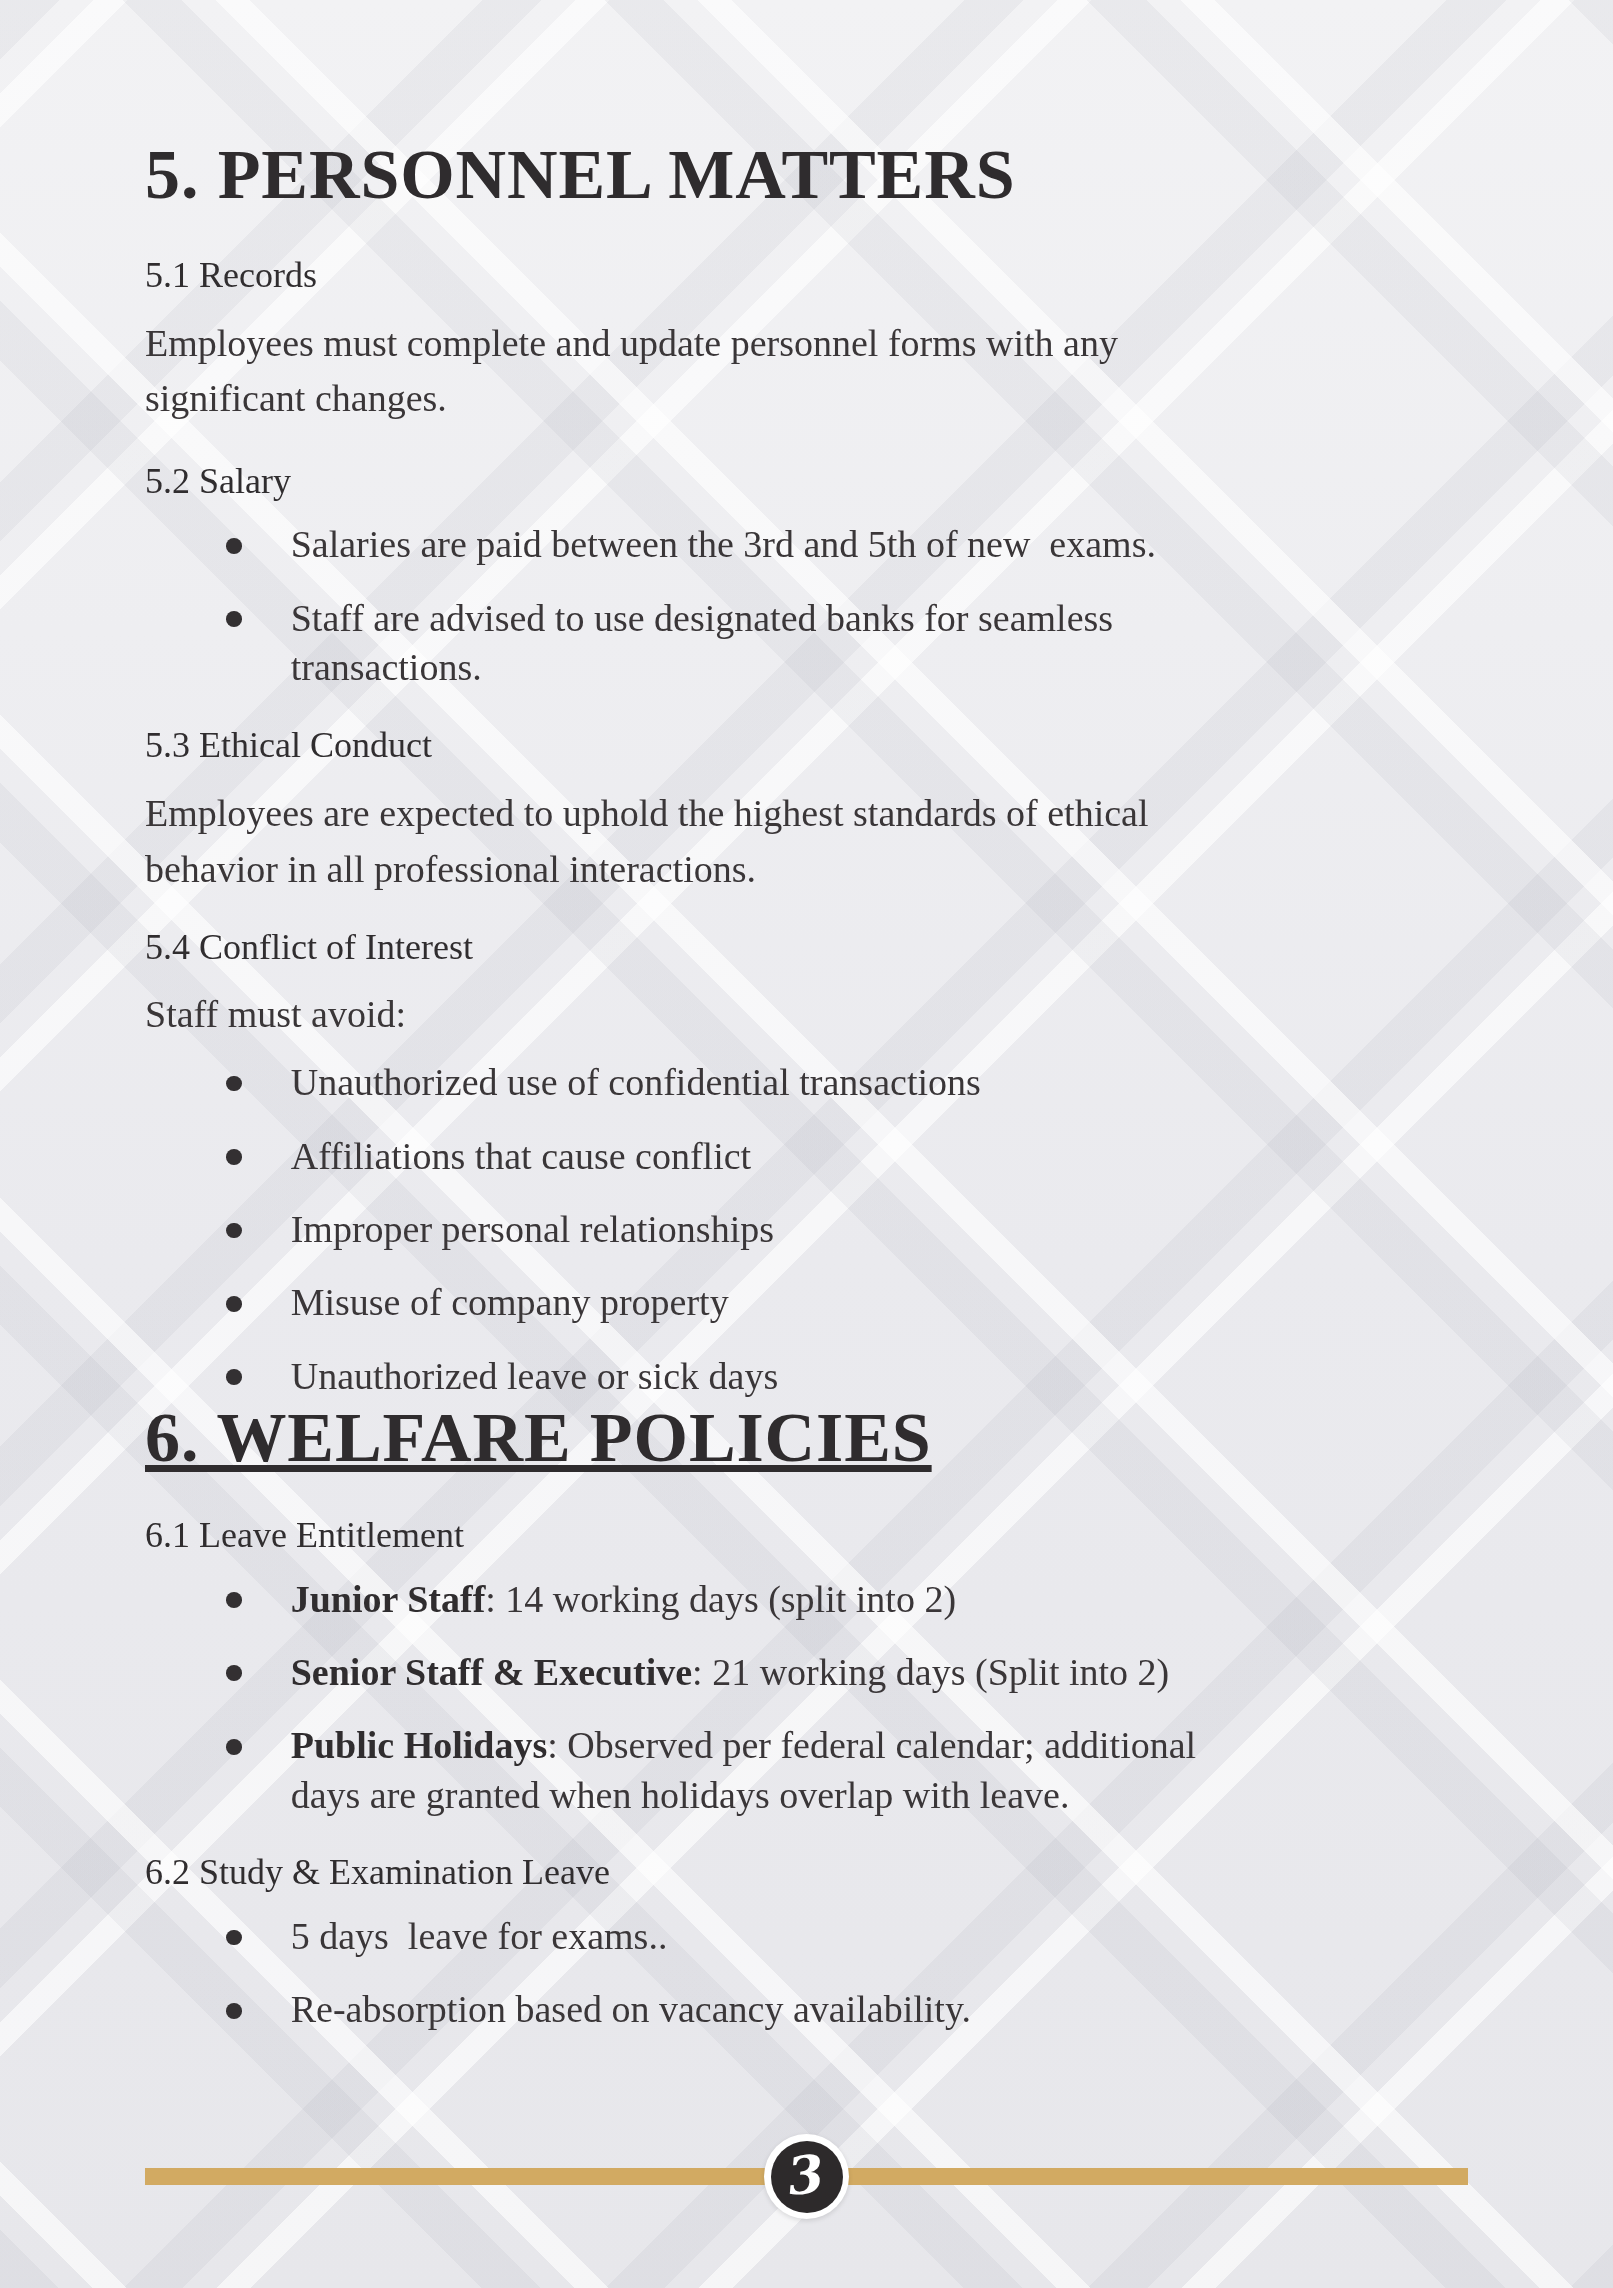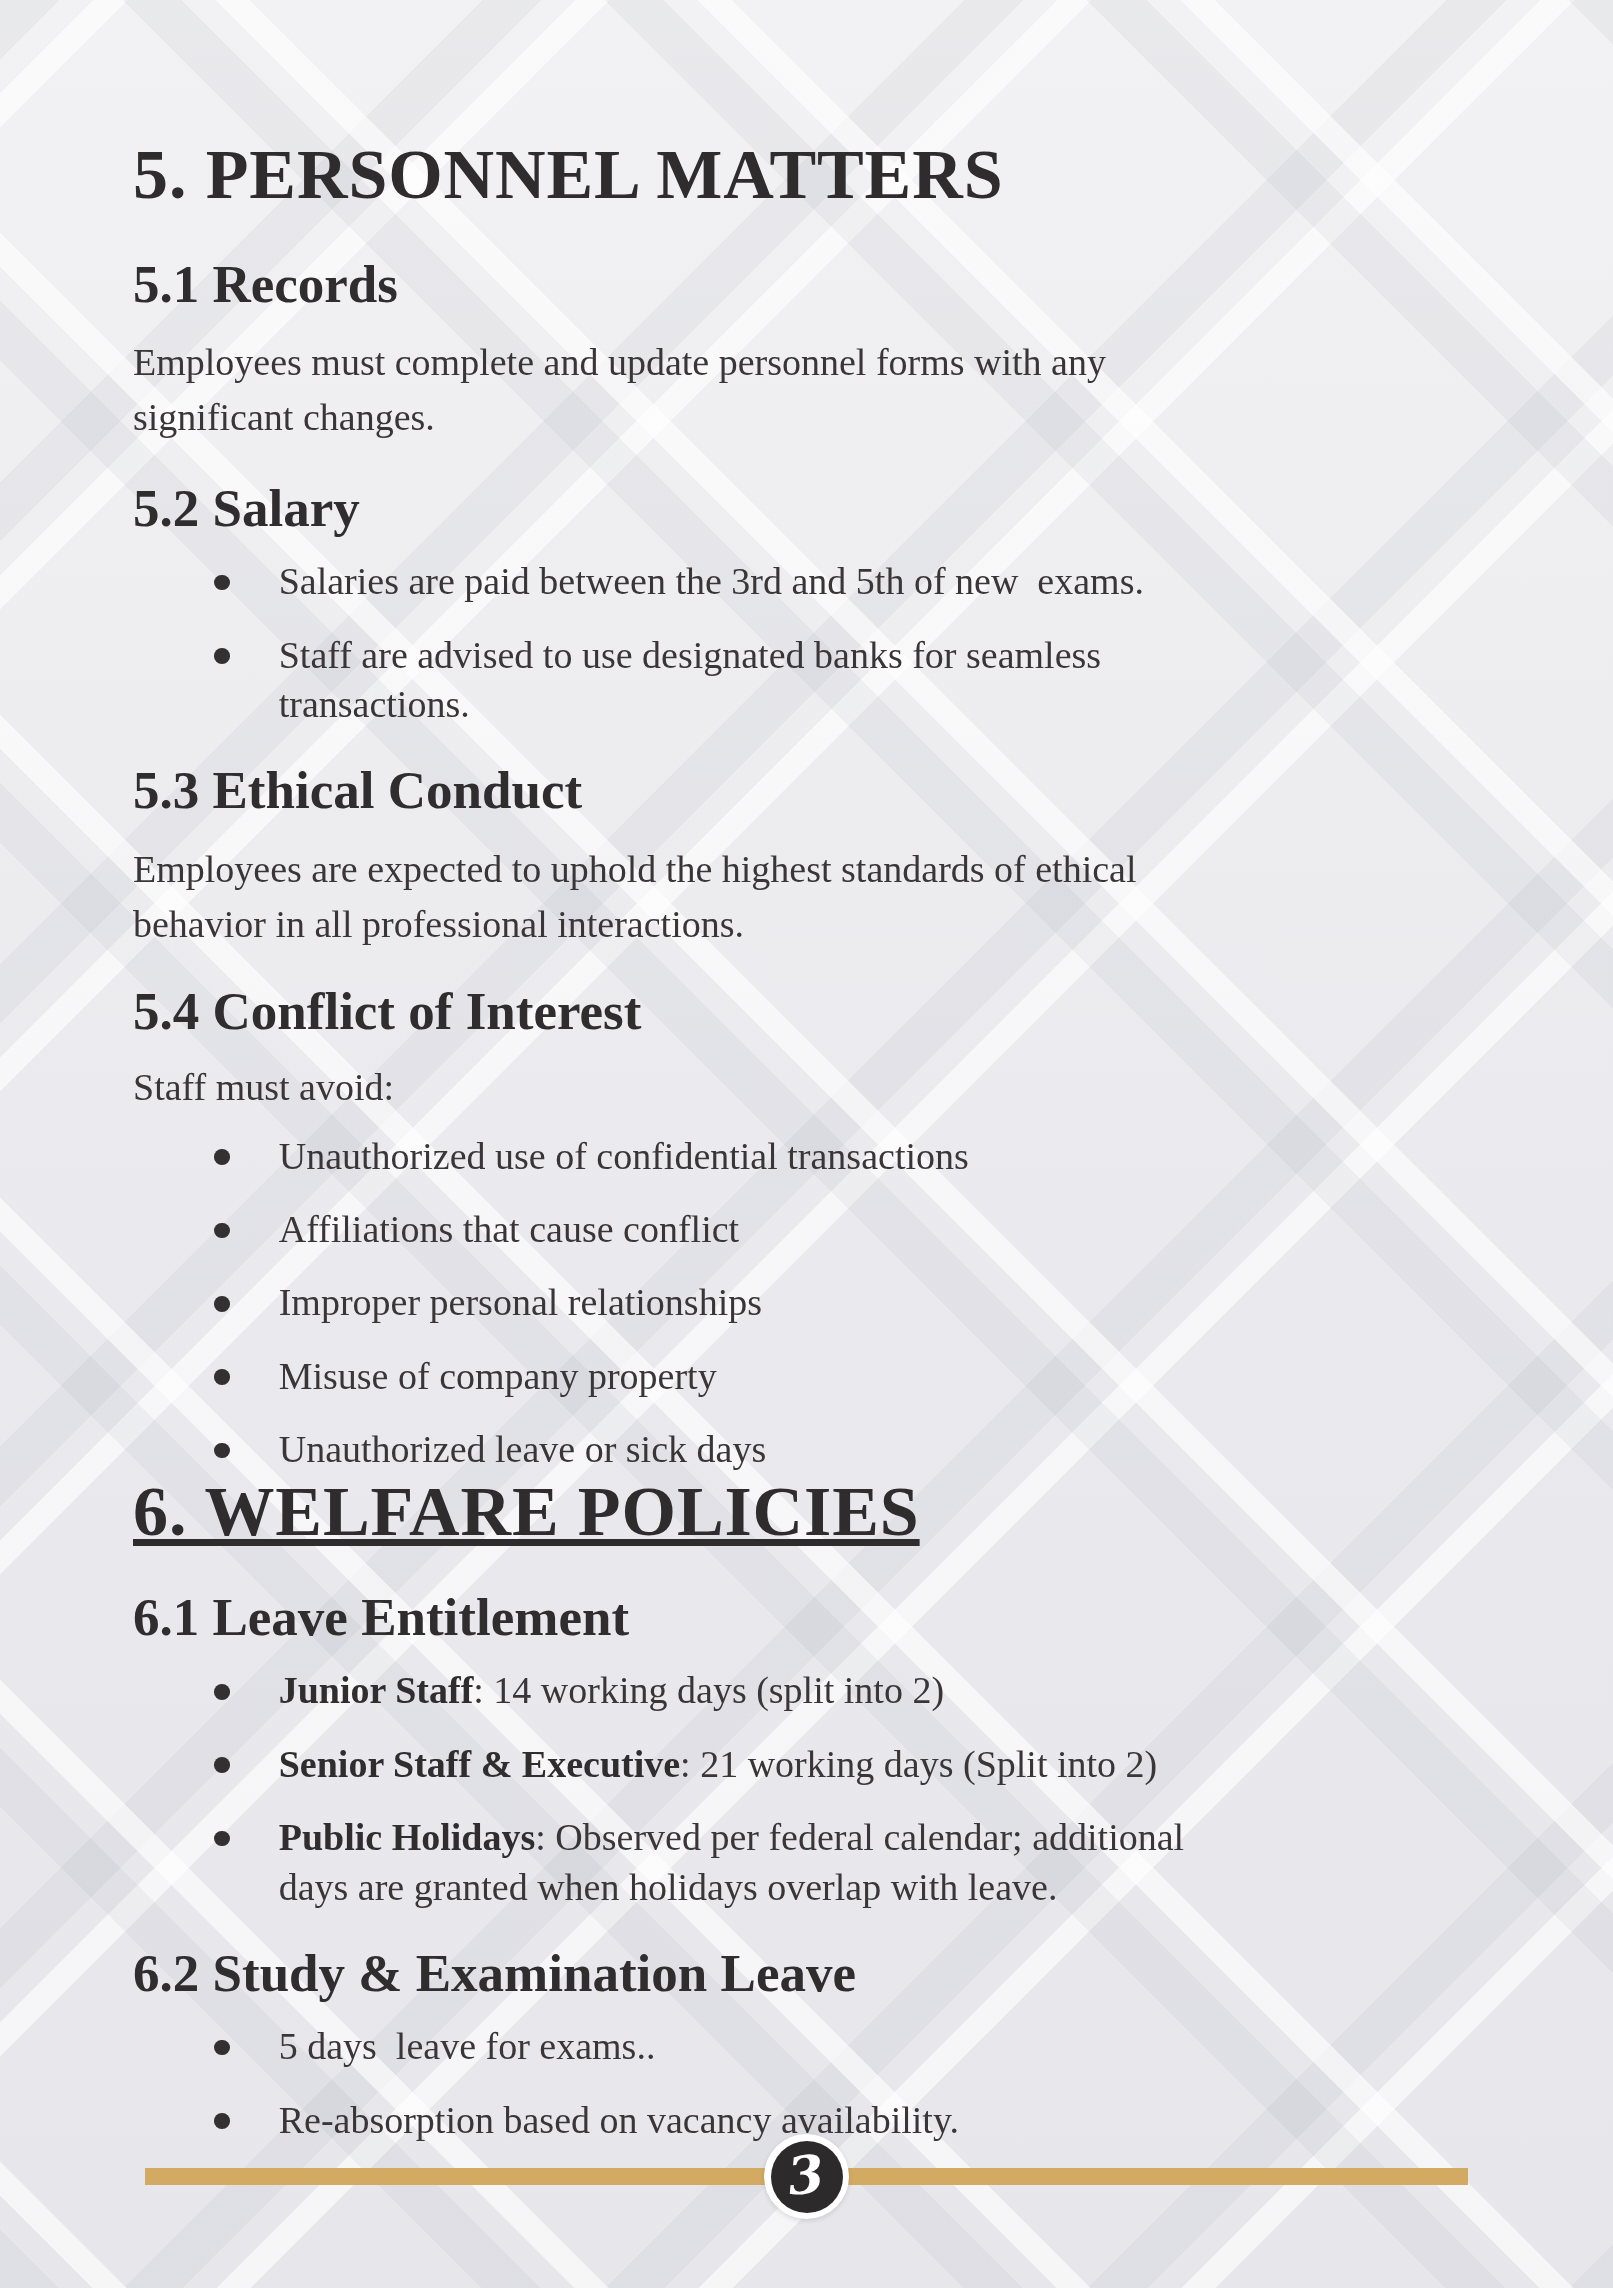--- a/index.html
+++ b/index.html
@@ -19,36 +19,36 @@
         rgba(118,122,140,0.075) 0 42px,
         rgba(0,0,0,0) 42px 66px,
         rgba(255,255,255,0.62) 66px 90px,
         rgba(0,0,0,0) 90px 341px),
       linear-gradient(180deg,#f2f2f4 0%,#eaeaee 55%,#e7e7eb 100%);
     font-family:"Liberation Serif","DejaVu Serif",serif;
     color:var(--text,#383436);
   }
   .content{
     position:absolute;
-    left:133px; right:138px; top:0;
+    left:145px; right:138px; top:0;
   }
   h1{
     font-size:70px;
     line-height:1.05;
     font-weight:700;
     letter-spacing:0.9px;
     color:#2f2c2e;
     margin:0;
   }
   .h1-personnel{margin-top:138px;}
   .h1-welfare{text-decoration:underline;}
   h2{
-    font-size:53px;
+    font-size:36px;
     line-height:1.08;
-    font-weight:700;
+    font-weight:400;
     color:#302d2f;
     margin:0;
   }
   .mt-h2-a{margin-top:44px;}
   .mt-h2-b{margin-top:35px;}
   .mt-h2-c{margin-top:33px;}
   .mt-h2-d{margin-top:31px;}
   .mt-h2-e{margin-top:41px;}
   p.body{
     font-size:38px;

